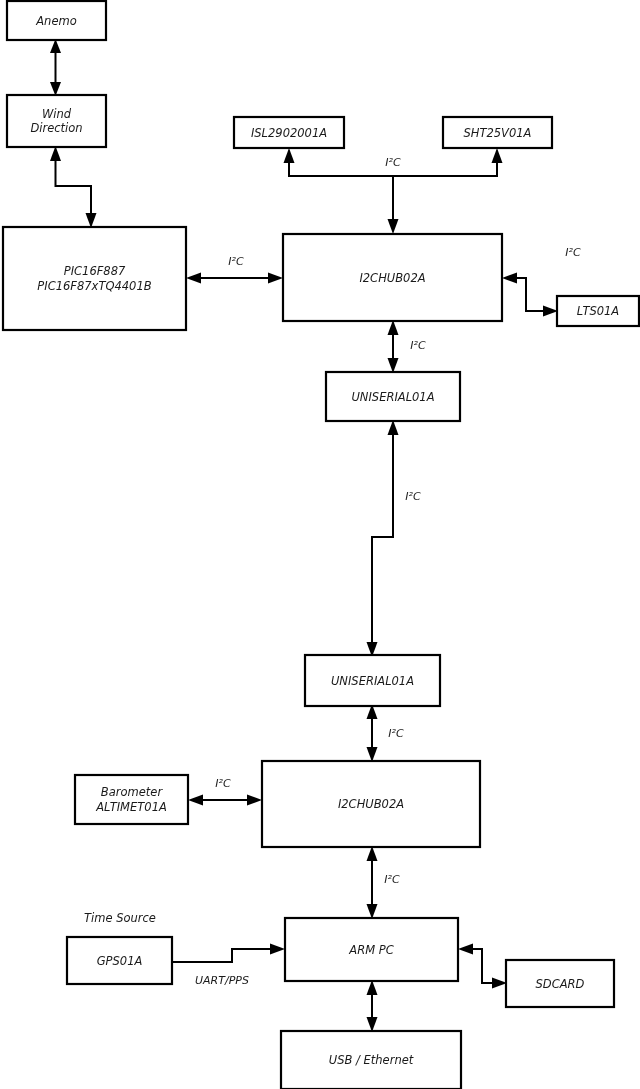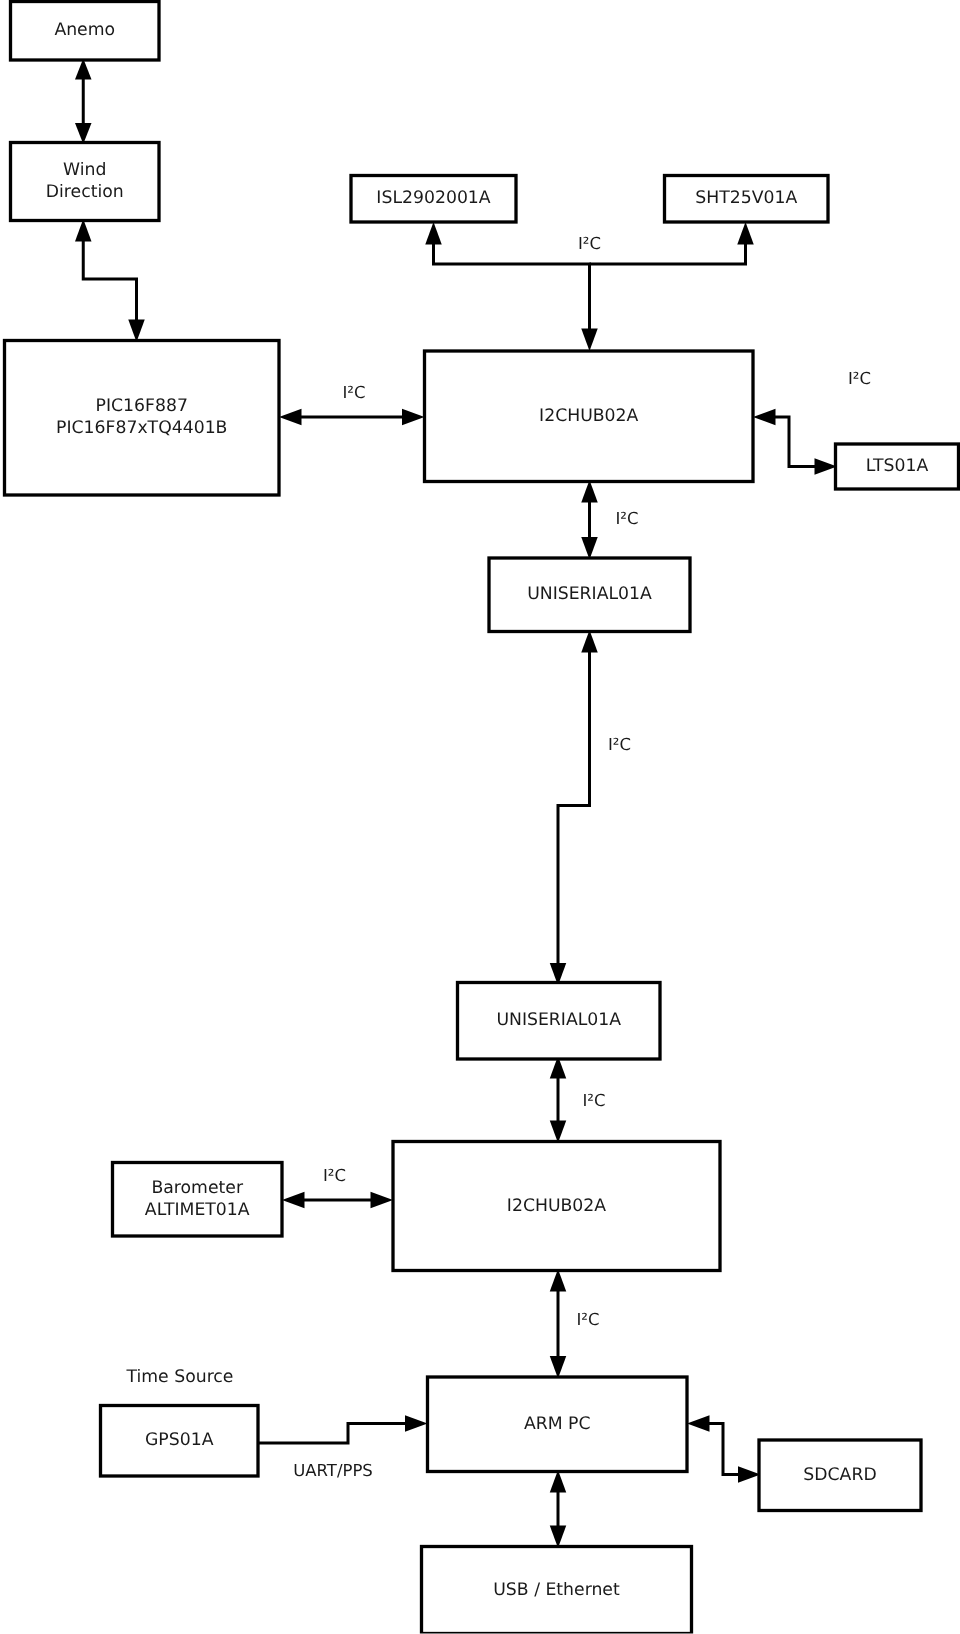--- a/index.html
+++ b/index.html
@@ -10,20 +10,21 @@
   body {
     width: 640px;
     height: 1089px;
     font-family: "DejaVu Sans", sans-serif;
     overflow: hidden;
   }
   #diagram-root {
     position: relative;
     width: 640px;
     height: 943px;
+    font-style: italic;
   }
   svg#diagram {
     display: block;
     width: 640px;
     height: 1089px;
   }
   .node-box {
     fill: #ffffff;
     stroke: #000000;
     stroke-width: 2.2;

